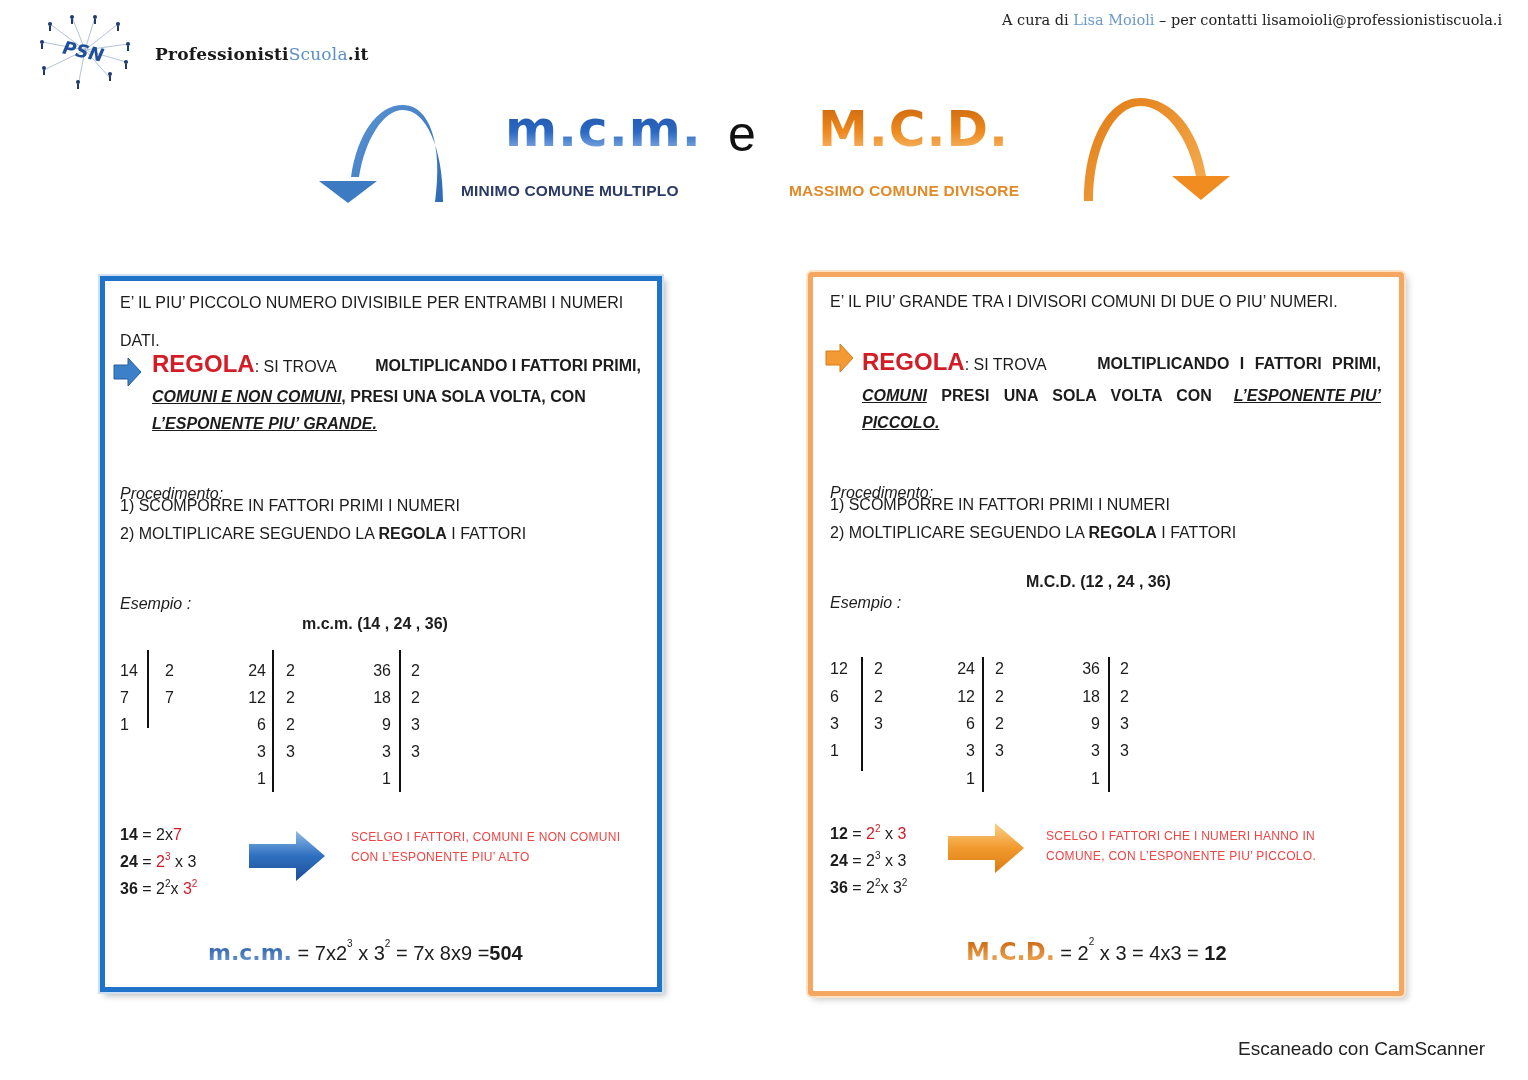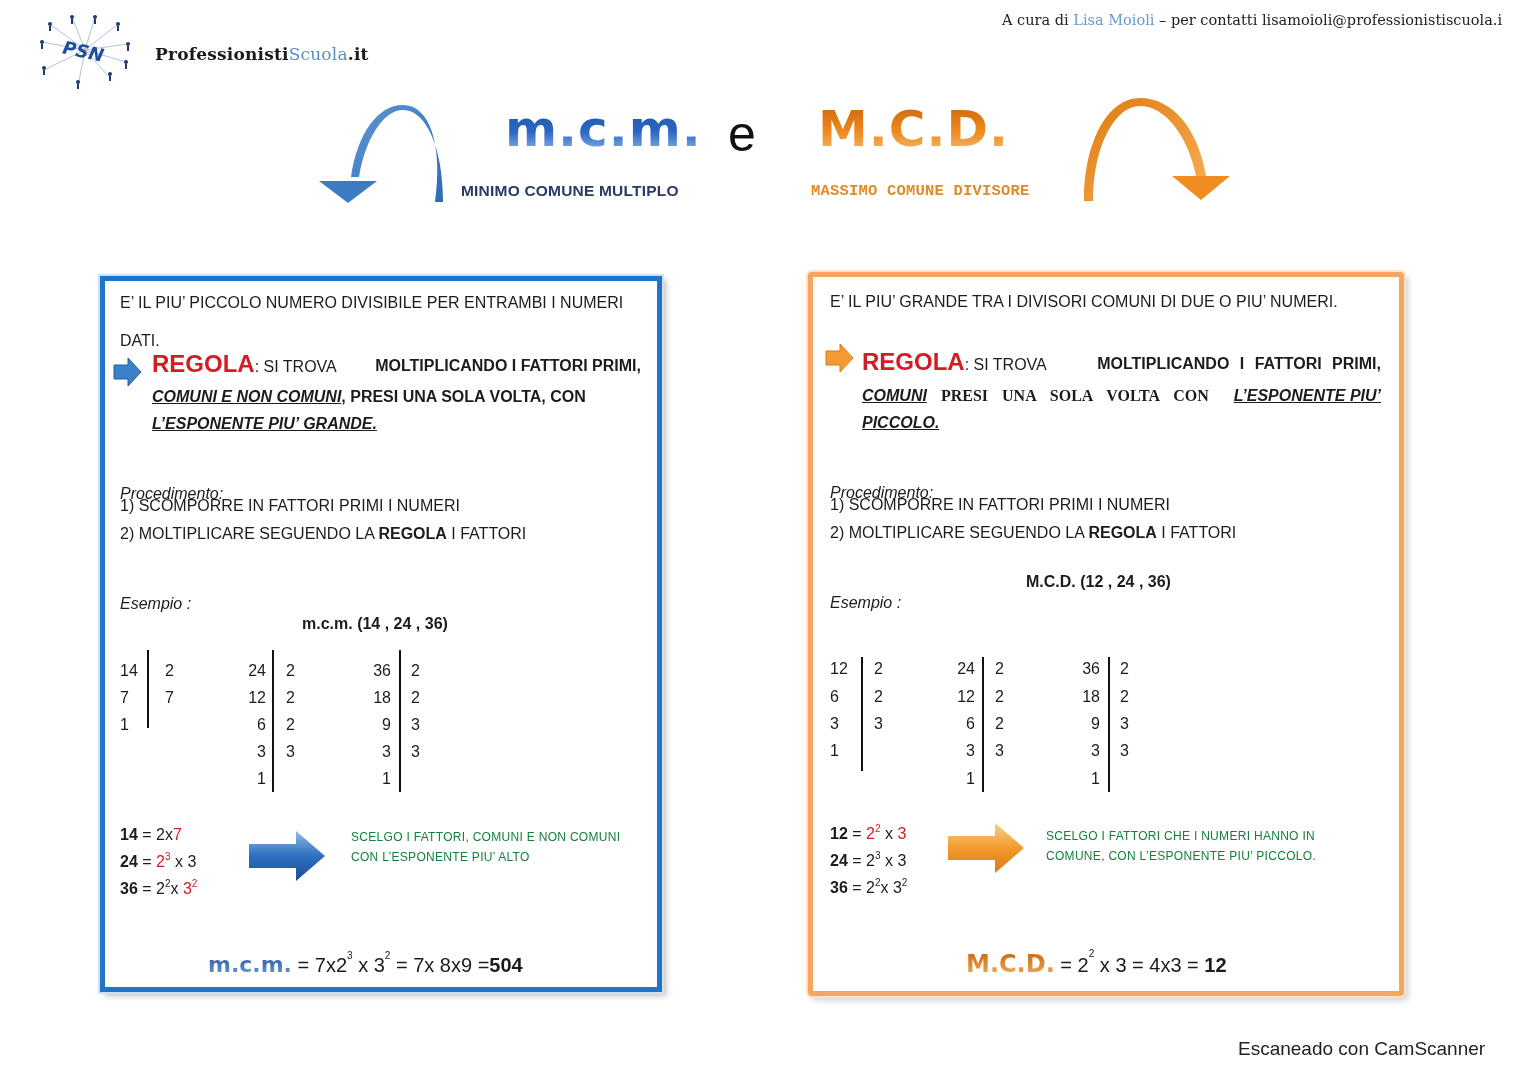--- a/index.html
+++ b/index.html
@@ -11,39 +11,39 @@
   .site-name .blue{color:#5b8fc5;font-weight:normal;}
   .credits{left:1002px;top:12px;font-family:"DejaVu Serif","Liberation Serif",serif;font-size:14.5px;color:#222;white-space:nowrap;}
   .credits .author{color:#6b9ac8;}
   
   .title-mcm{left:505px;top:100px;font-family:"DejaVu Sans",sans-serif;font-weight:bold;font-size:50px;letter-spacing:1px;
     background:linear-gradient(180deg,#1f4e9b 0%,#2a68c4 55%,#a8c8ec 100%);-webkit-background-clip:text;background-clip:text;color:transparent;}
   .title-e{left:728px;top:105px;font-size:50px;color:#111;font-family:"Liberation Sans",sans-serif;}
   .title-mcd{left:818px;top:100px;font-family:"DejaVu Sans",sans-serif;font-weight:bold;font-size:50px;letter-spacing:1px;
     background:linear-gradient(180deg,#c8620a 0%,#ee8a1e 55%,#f7c684 100%);-webkit-background-clip:text;background-clip:text;color:transparent;}
   .sub-mcm{left:461px;top:182px;font-family:"Liberation Sans",sans-serif;font-weight:bold;font-size:15.5px;color:#2a3a66;letter-spacing:0.2px;}
-  .sub-mcd{left:811px;top:182px;font-family:Liberation Mono, monospace;font-weight:bold;font-size:15.5px;color:#e08a2a;letter-spacing:0.2px;}
+  .sub-mcd{left:789px;top:182px;font-family:Liberation Sans, sans-serif;font-weight:bold;font-size:15.5px;color:#e08a2a;letter-spacing:0.2px;}
   
   .box{position:absolute;background:#fff;box-sizing:border-box;}
   .box-blue{left:100px;top:276px;width:562px;height:716px;border:5px solid #1f73c9;box-shadow:0 0 0 2px #cfe0f3,4px 4px 6px rgba(0,0,0,0.25);}
   .box-orange{left:808px;top:272px;width:596px;height:724px;border:5px solid #f5a660;border-radius:4px;box-shadow:0 0 0 2px #fde2c6,4px 4px 6px rgba(0,0,0,0.2);}
   .t{position:absolute;font-family:"Liberation Sans",sans-serif;font-size:16px;color:#1c1c1c;white-space:nowrap;}
   .it{font-style:italic;margin-top:15px;}
   .b{font-weight:bold;}
   .u{text-decoration:underline;font-style:italic;}
   .red{color:#d31d26;}
   .regola-word{font-size:24px;font-weight:bold;color:#d31d26;}
   .div-line{position:absolute;width:2px;background:#111;}
   .num{position:absolute;font-family:"Liberation Sans",sans-serif;font-size:16px;color:#1c1c1c;}
   .rnum{text-align:right;width:24px;}
   sup{font-size:10px;vertical-align:top;position:relative;top:-2px;}
-  .small-note{font-family:"Liberation Sans",sans-serif;font-size:12px;color:#15803d;letter-spacing:0.3px;line-height:20px;white-space:nowrap;}
+  .small-note{font-family:"Liberation Sans",sans-serif;font-size:12px;color:#ef4444;letter-spacing:0.3px;line-height:20px;white-space:nowrap;}
   .result-label-mcm{font-family:"DejaVu Sans",sans-serif;font-weight:bold;font-size:22px;background:linear-gradient(180deg,#1f4e9b,#6e9ed8);-webkit-background-clip:text;background-clip:text;color:transparent;}
   .result-label-mcd{font-family:"DejaVu Sans",sans-serif;font-weight:bold;font-size:24px;background:linear-gradient(180deg,#c8620a,#f4b060);-webkit-background-clip:text;background-clip:text;color:transparent;}
-  .result{font-family:"Liberation Sans",sans-serif;font-size:20px;color:#1c1c1c;white-space:nowrap;margin-top:12px;}
+  .result{font-family:"Liberation Sans",sans-serif;font-size:20px;color:#1c1c1c;white-space:nowrap;}
   .footer{left:1238px;top:1038px;font-family:"Liberation Sans",sans-serif;font-size:19px;color:#222;}
 </style>
 </head>
 <body>
 
 <div class="abs logo-wrap">
   <svg width="110" height="80" viewBox="0 0 110 80">
     <g stroke="#9fb3cc" stroke-width="0.8">
       <line x1="55" y1="38" x2="12" y2="30"></line>
         <line x1="55" y1="38" x2="20" y2="12"></line>
@@ -194,21 +194,21 @@
 
 <div class="box box-orange"></div>
 <div class="t" style="left:830px;top:293px;">E’ IL PIU’ GRANDE TRA I DIVISORI COMUNI DI DUE O PIU’ NUMERI.</div>
 <svg class="abs" style="left:824px;top:342px;" width="30" height="32" viewBox="0 0 30 32">
   <path d="M2 9 L16 9 L16 2 L29 16 L16 30 L16 23 L2 23 Z" fill="#f39a33" stroke="#d9781a" stroke-width="1"></path>
 </svg>
 <div class="t" style="left:862px;top:348px;width:519px;">
   <span class="regola-word">REGOLA</span><span>: SI TROVA </span><span class="b" style="float:right;margin-top:7px;word-spacing:6px;">MOLTIPLICANDO I FATTORI PRIMI,</span>
 </div>
 <div class="t b" style="left:862px;top:387px;width:519px;">
-  <span class="u">COMUNI</span><span style="word-spacing:10px;font-family:Liberation Serif, serif;"> PRESI UNA SOLA VOLTA CON </span><span class="u" style="float:right;">L’ESPONENTE PIU’</span>
+  <span class="u">COMUNI</span><span style="word-spacing:10px;"> PRESI UNA SOLA VOLTA CON </span><span class="u" style="float:right;">L’ESPONENTE PIU’</span>
 </div>
 <div class="t b u" style="left:862px;top:414px;">PICCOLO.</div>
 
 <div class="t it" style="left:830px;top:469px;">Procedimento:</div>
 <div class="t" style="left:830px;top:496px;">1) SCOMPORRE IN FATTORI PRIMI I NUMERI</div>
 <div class="t" style="left:830px;top:524px;"><span>2) MOLTIPLICARE SEGUENDO LA </span><span class="b">REGOLA</span><span> I FATTORI</span></div>
 <div class="t it" style="left:830px;top:579px;">Esempio :</div>
 <div class="t b" style="left:1026px;top:573px;">M.C.D. (12 , 24 , 36)</div>
 
 <div>

